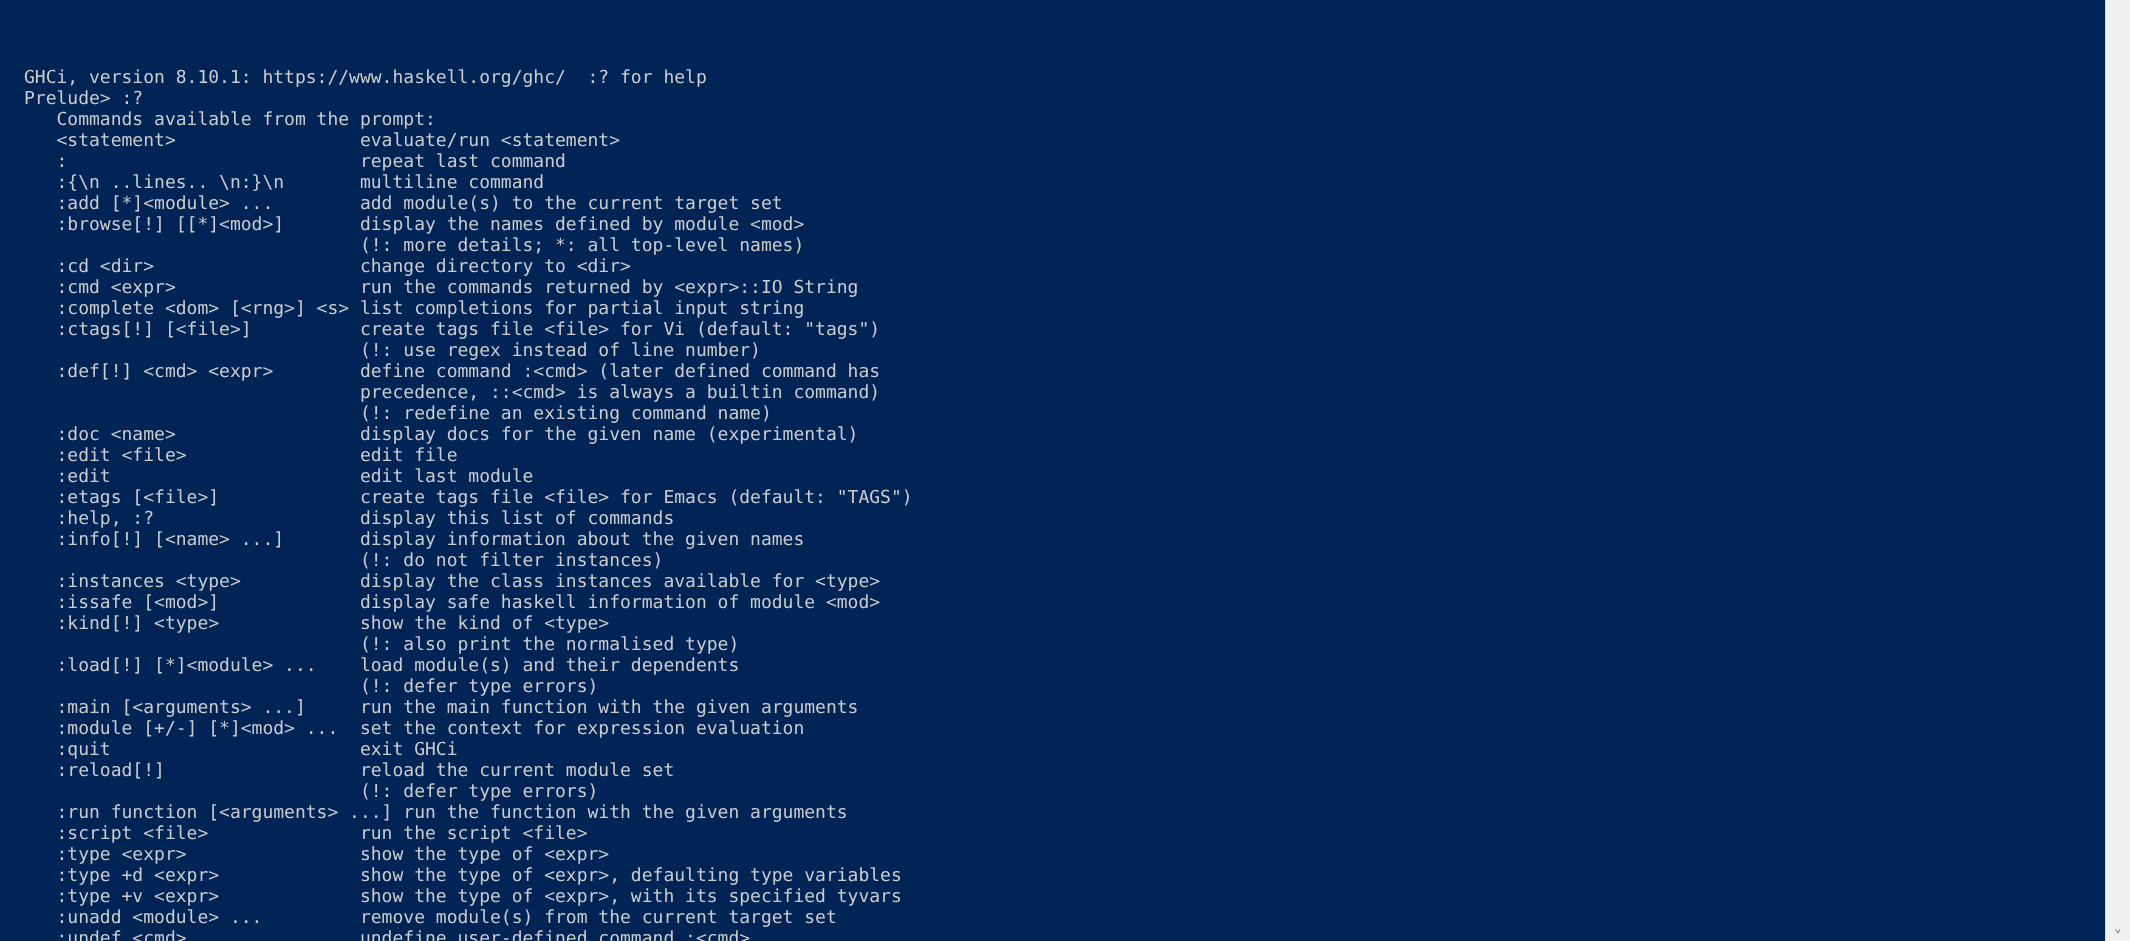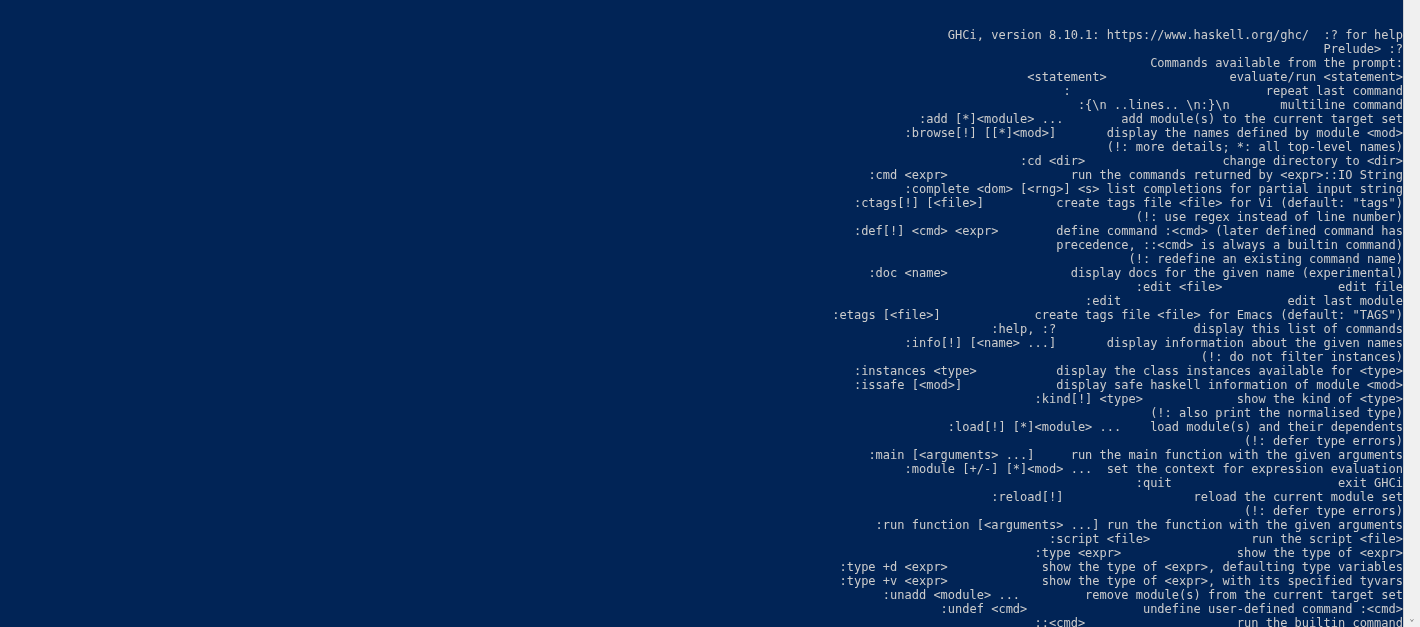--- a/index.html
+++ b/index.html
@@ -21,22 +21,21 @@
       width: 100%;
       height: 100%;
     }
     .terminal {
       background: #012456;
       color: #cccccc;
       white-space: pre;
       flex: 1;
       height: 100%;
       overflow-y: auto;
-      padding: 0;
-      text-align: right;
+      padding: 16px;
     }
     .terminal-content {
       padding: 0;
     }
     .scrollbar {
       width: 17px;
       height: 100%;
       background: #f0f0f0;
       display: flex;
       flex-direction: column;

